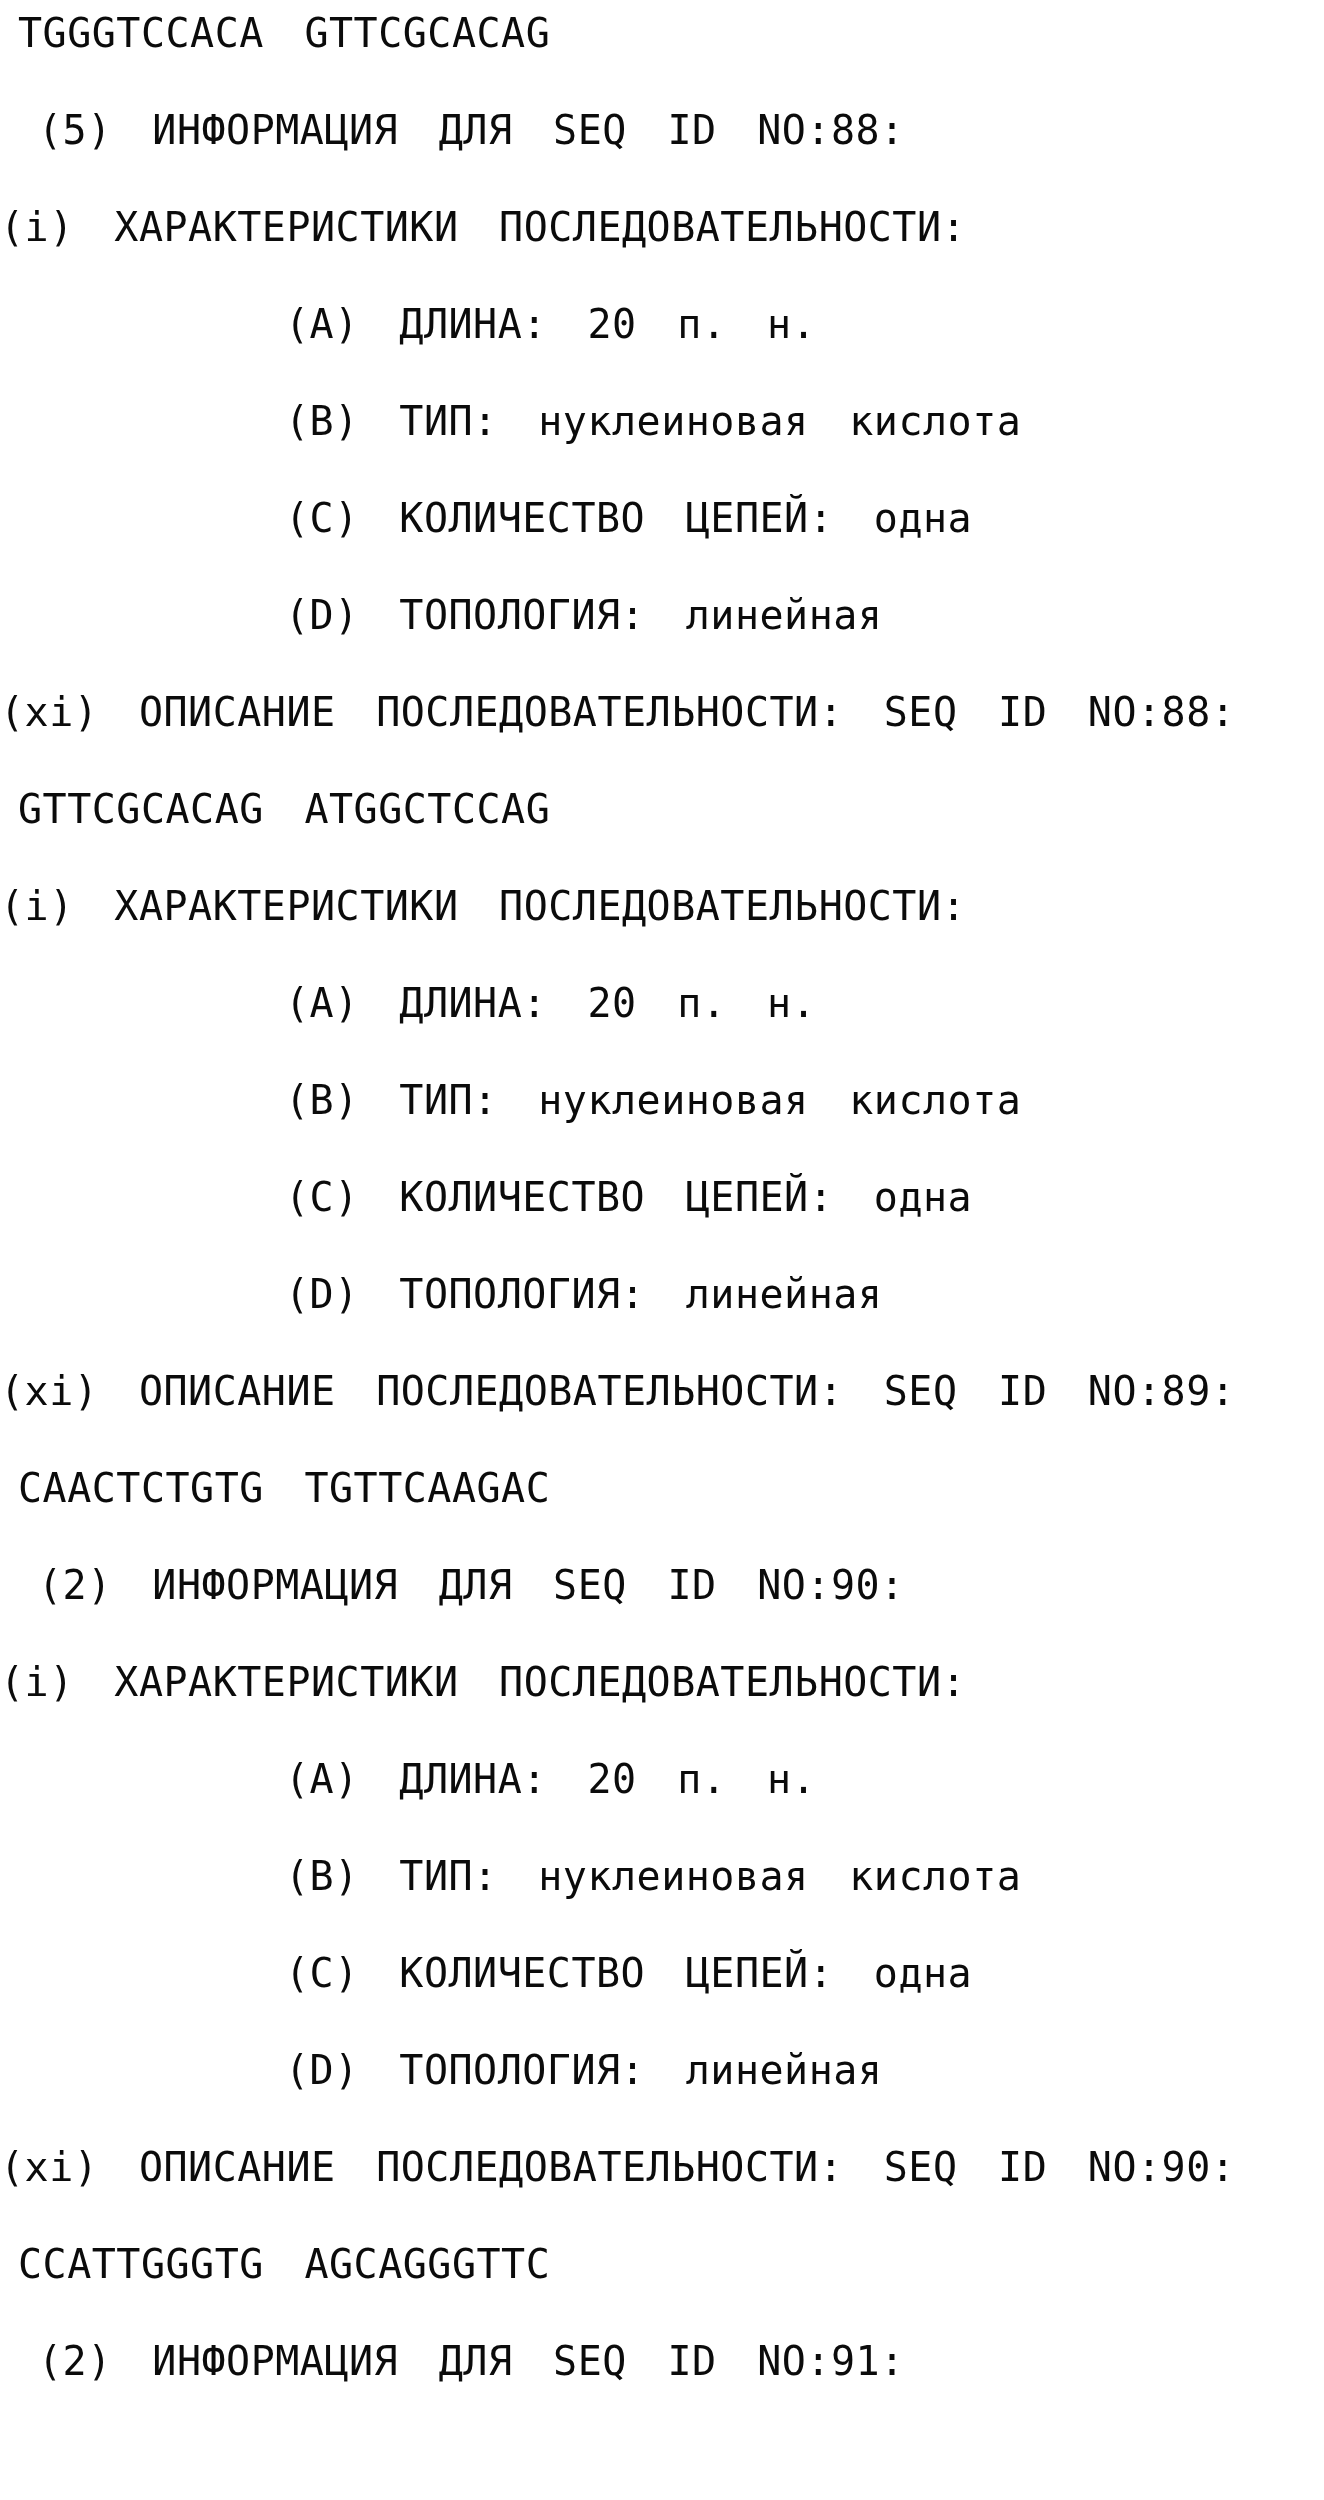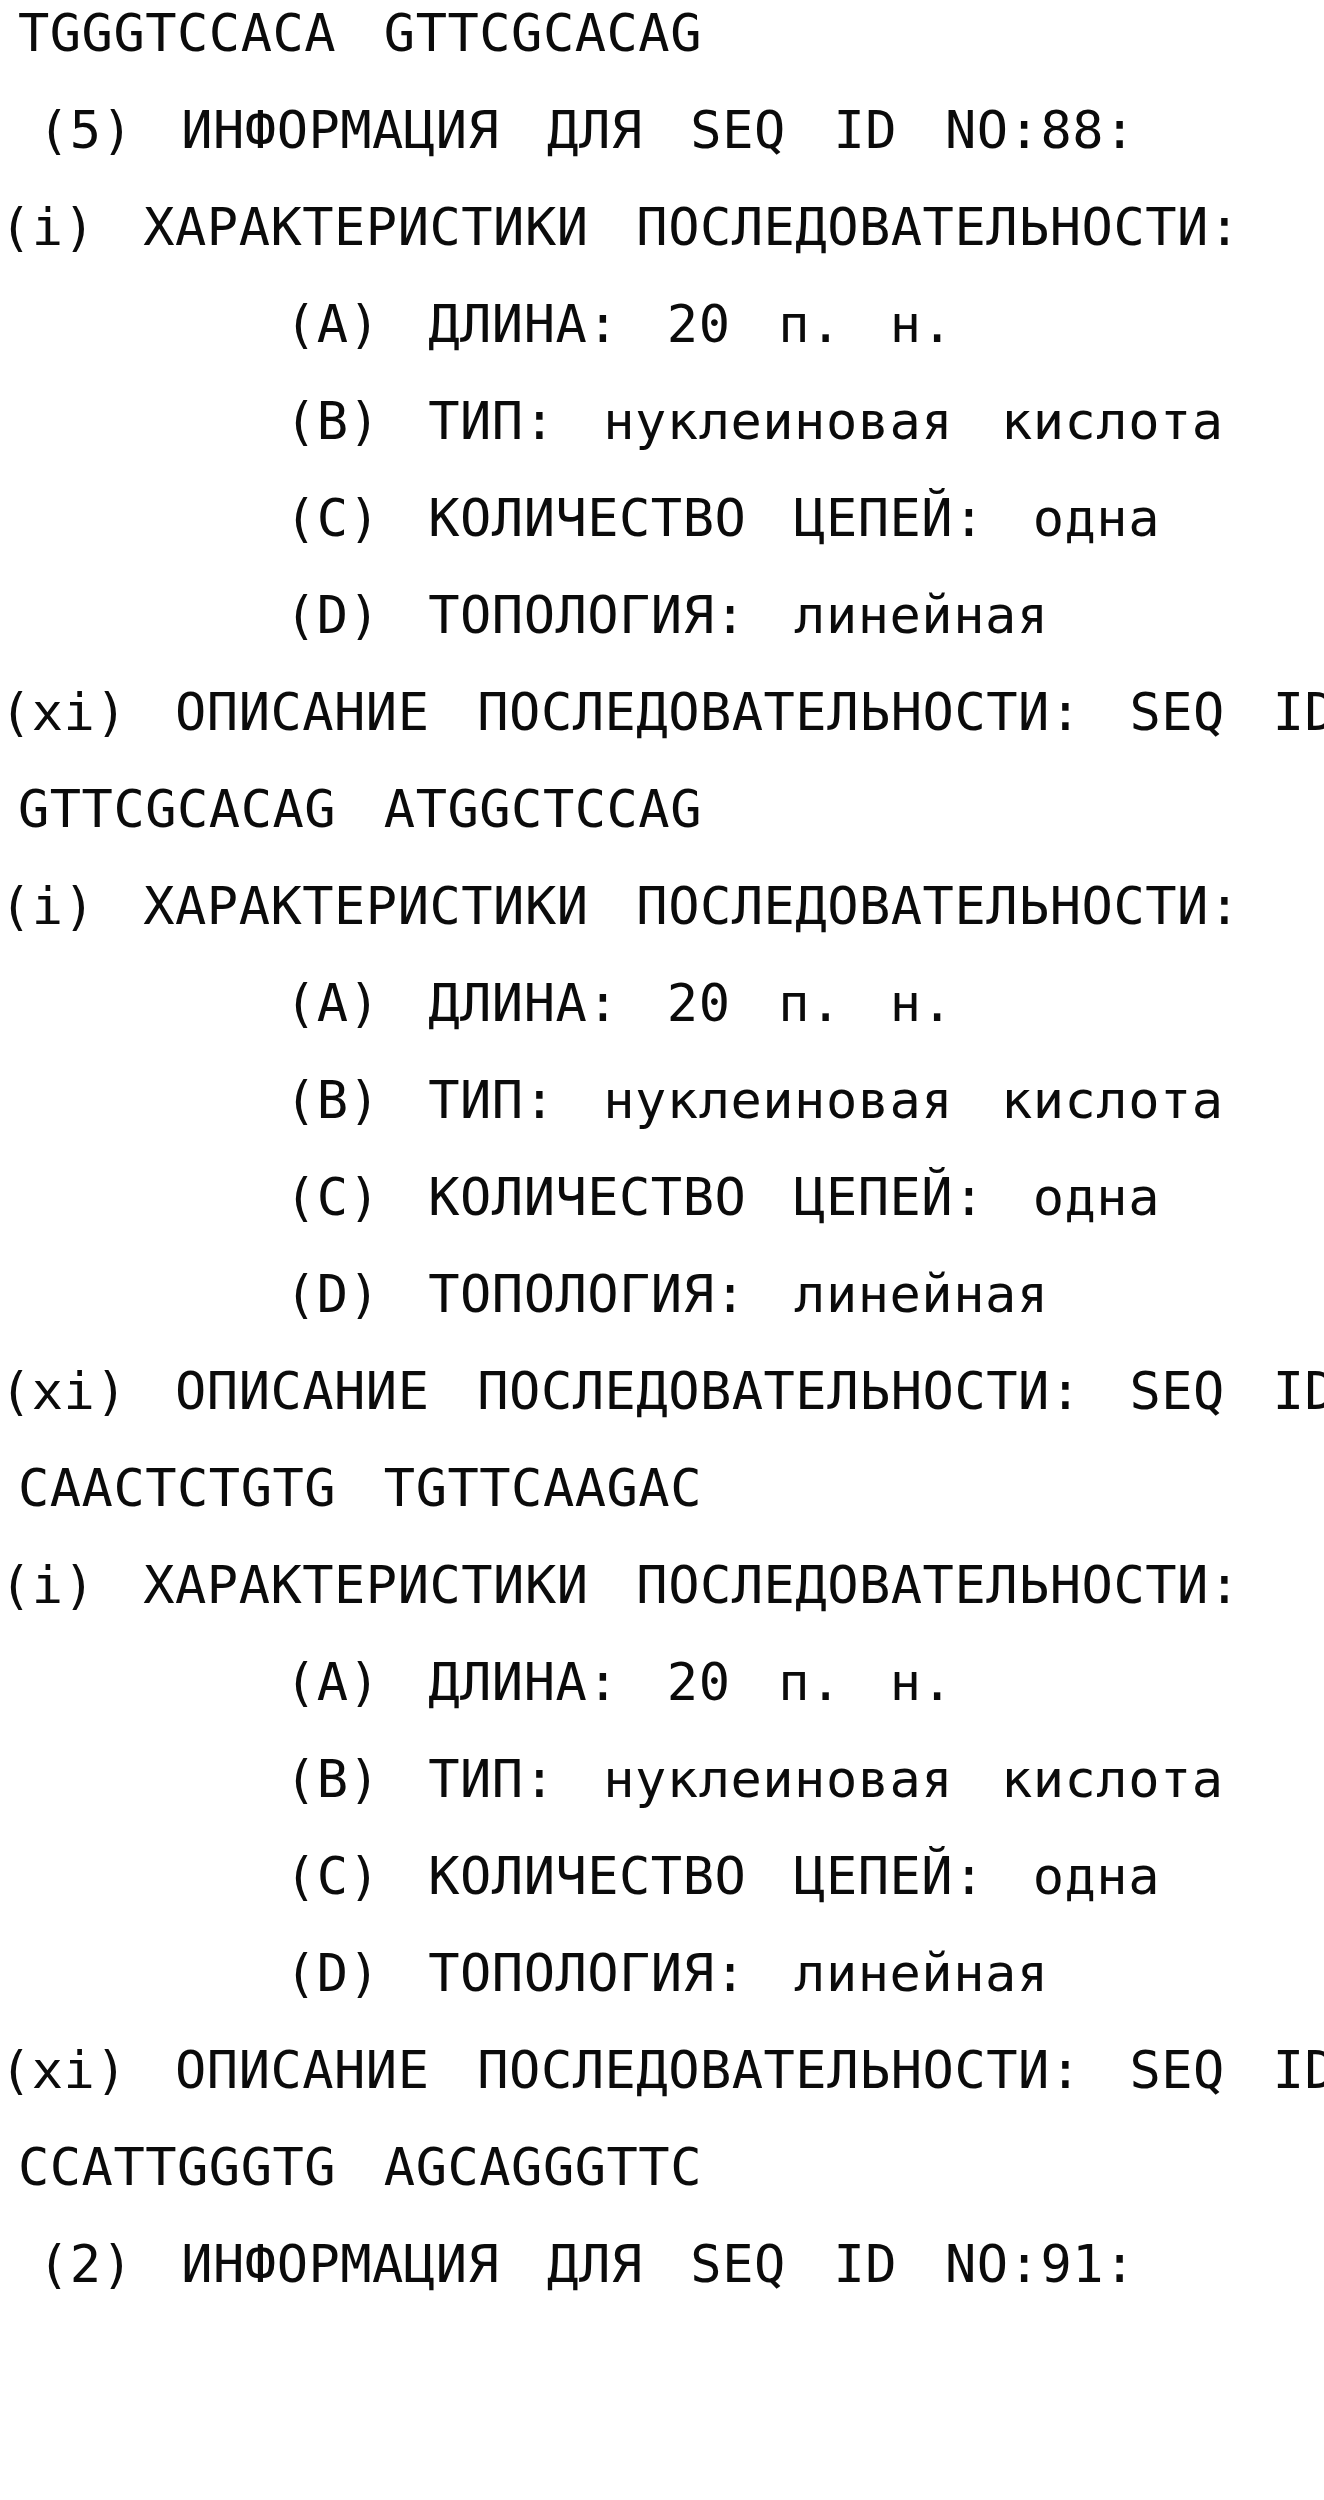--- a/index.html
+++ b/index.html
@@ -7,21 +7,21 @@
     padding: 0;
     background: #ffffff;
   }
   .page {
     position: relative;
     width: 1324px;
     height: 2500px;
     background: #ffffff;
     overflow: hidden;
     font-family: "DejaVu Sans Mono", "Liberation Mono", monospace;
-    font-size: 52px;
+    font-size: 40px;
     color: #0b0b0b;
     letter-spacing: 0.5px;
     word-spacing: 16px;
     white-space: nowrap;
   }
   .doc {
     position: absolute;
     top: -15px;
     left: 0;
     width: 100%;
@@ -54,20 +54,21 @@
     <div class="line ind-seq">GTTCGCACAG ATGGCTCCAG</div>
 
     <div class="line ind-roman">(i) ХАРАКТЕРИСТИКИ ПОСЛЕДОВАТЕЛЬНОСТИ:</div>
     <div class="line ind-letter">(A) ДЛИНА: 20 п. н.</div>
     <div class="line ind-letter">(B) ТИП: нуклеиновая кислота</div>
     <div class="line ind-letter">(C) КОЛИЧЕСТВО ЦЕПЕЙ: одна</div>
     <div class="line ind-letter">(D) ТОПОЛОГИЯ: линейная</div>
     <div class="line ind-roman">(xi) ОПИСАНИЕ ПОСЛЕДОВАТЕЛЬНОСТИ: SEQ ID NO:89:</div>
     <div class="line ind-seq">CAACTCTGTG TGTTCAAGAC</div>
 
+    <div class="line ind-entry">(2) ИНФОРМАЦИЯ ДЛЯ SEQ ID NO:90:</div>
     <div class="line ind-roman">(i) ХАРАКТЕРИСТИКИ ПОСЛЕДОВАТЕЛЬНОСТИ:</div>
     <div class="line ind-letter">(A) ДЛИНА: 20 п. н.</div>
     <div class="line ind-letter">(B) ТИП: нуклеиновая кислота</div>
     <div class="line ind-letter">(C) КОЛИЧЕСТВО ЦЕПЕЙ: одна</div>
     <div class="line ind-letter">(D) ТОПОЛОГИЯ: линейная</div>
     <div class="line ind-roman">(xi) ОПИСАНИЕ ПОСЛЕДОВАТЕЛЬНОСТИ: SEQ ID NO:90:</div>
     <div class="line ind-seq">CCATTGGGTG AGCAGGGTTC</div>
 
     <div class="line ind-entry">(2) ИНФОРМАЦИЯ ДЛЯ SEQ ID NO:91:</div>
 

